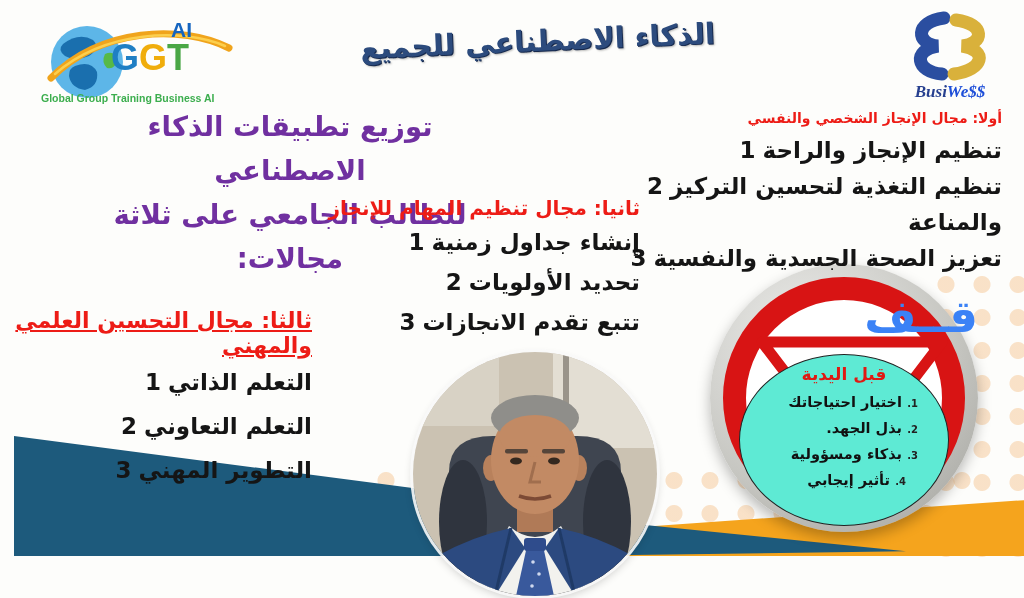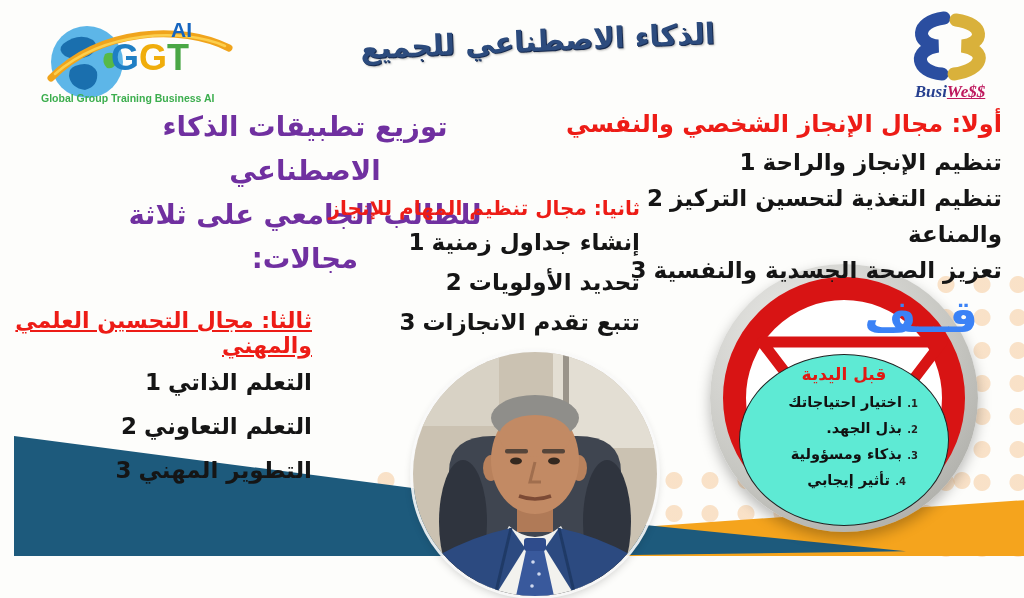--- a/index.html
+++ b/index.html
@@ -27,32 +27,32 @@
         font-weight:bold;font-size:36px;line-height:1;}
   .ggt-g1{color:#1f7fc4;} .ggt-g2{color:#f0ad0b;} .ggt-t{color:#4aa745;}
   .ggt-ai{position:absolute;left:136px;top:4px;font-family:"Liberation Sans",sans-serif;
         font-weight:bold;font-size:21px;color:#1565c0;}
   .ggt-tagline{position:absolute;left:6px;top:78px;width:194px;font-family:"Liberation Sans",sans-serif;
         font-size:10.5px;font-weight:bold;color:#3cae4e;white-space:nowrap;}
 
   #logo-busi{position:absolute;left:888px;top:10px;width:124px;height:102px;z-index:7;}
   .busi-text{position:absolute;left:0;top:72px;width:124px;text-align:center;
         font-family:"Liberation Serif",serif;font-style:italic;font-weight:bold;font-size:17px;}
-  .busi-1{color:#27408f;} .busi-2{color:#be185d;text-decoration:underline;}
+  .busi-1{color:#27408f;} .busi-2{color:#1d4ed8;}
 
   
   #top-title{position:absolute;left:350px;top:24px;width:375px;z-index:7;text-align:center;
         font-size:29px;font-weight:bold;color:#2c4b7d;transform:rotate(-2.5deg);
         text-shadow:1px 1px 0 #16294d,2px 2px 2px rgba(0,0,0,.25);}
-  #main-title{position:absolute;left:95px;top:104px;width:420px;z-index:7;text-align:center;
+  #main-title{position:absolute;left:80px;top:104px;width:420px;z-index:7;text-align:center;
         direction:rtl;font-size:27.5px;font-weight:bold;color:#7030a0;line-height:1.6;}
 
   
   .sec{position:absolute;z-index:7;text-align:right;}
-  .sec-heading{font-size:24px;font-weight:bold;color:#ed1c16;direction:rtl;}
+  .sec-heading{font-size:14px;font-weight:bold;color:#ed1c16;direction:rtl;}
   .item{direction:ltr;text-align:right;font-weight:bold;color:#151515;font-size:23px;}
   .item .num{margin-right:7px;}
   #sec-first{right:22px;top:110px;width:450px;}
   #sec-first .item{line-height:36px;}
   #sec-first .sec-heading{margin-bottom:6px;}
   #sec-second{right:384px;top:196px;width:370px;}
   #sec-second .item{line-height:40px;}
   #sec-second .sec-heading{font-size:20px;margin-bottom:2px;}
   #sec-third{right:712px;top:308px;width:310px;}
   #sec-third .item{line-height:44px;}

